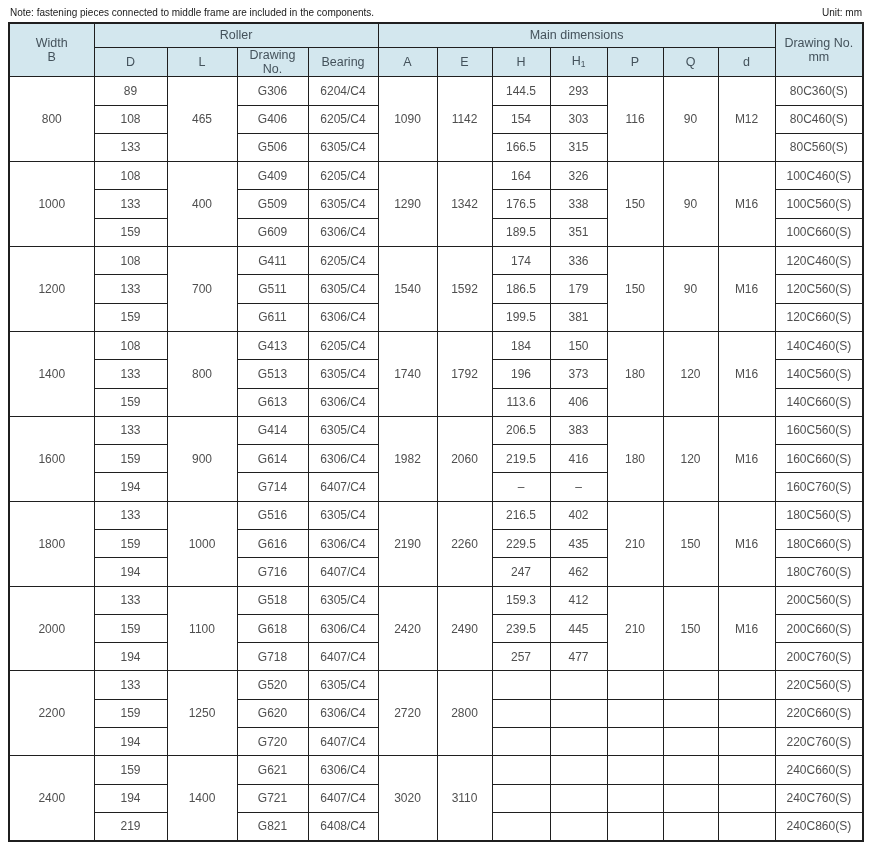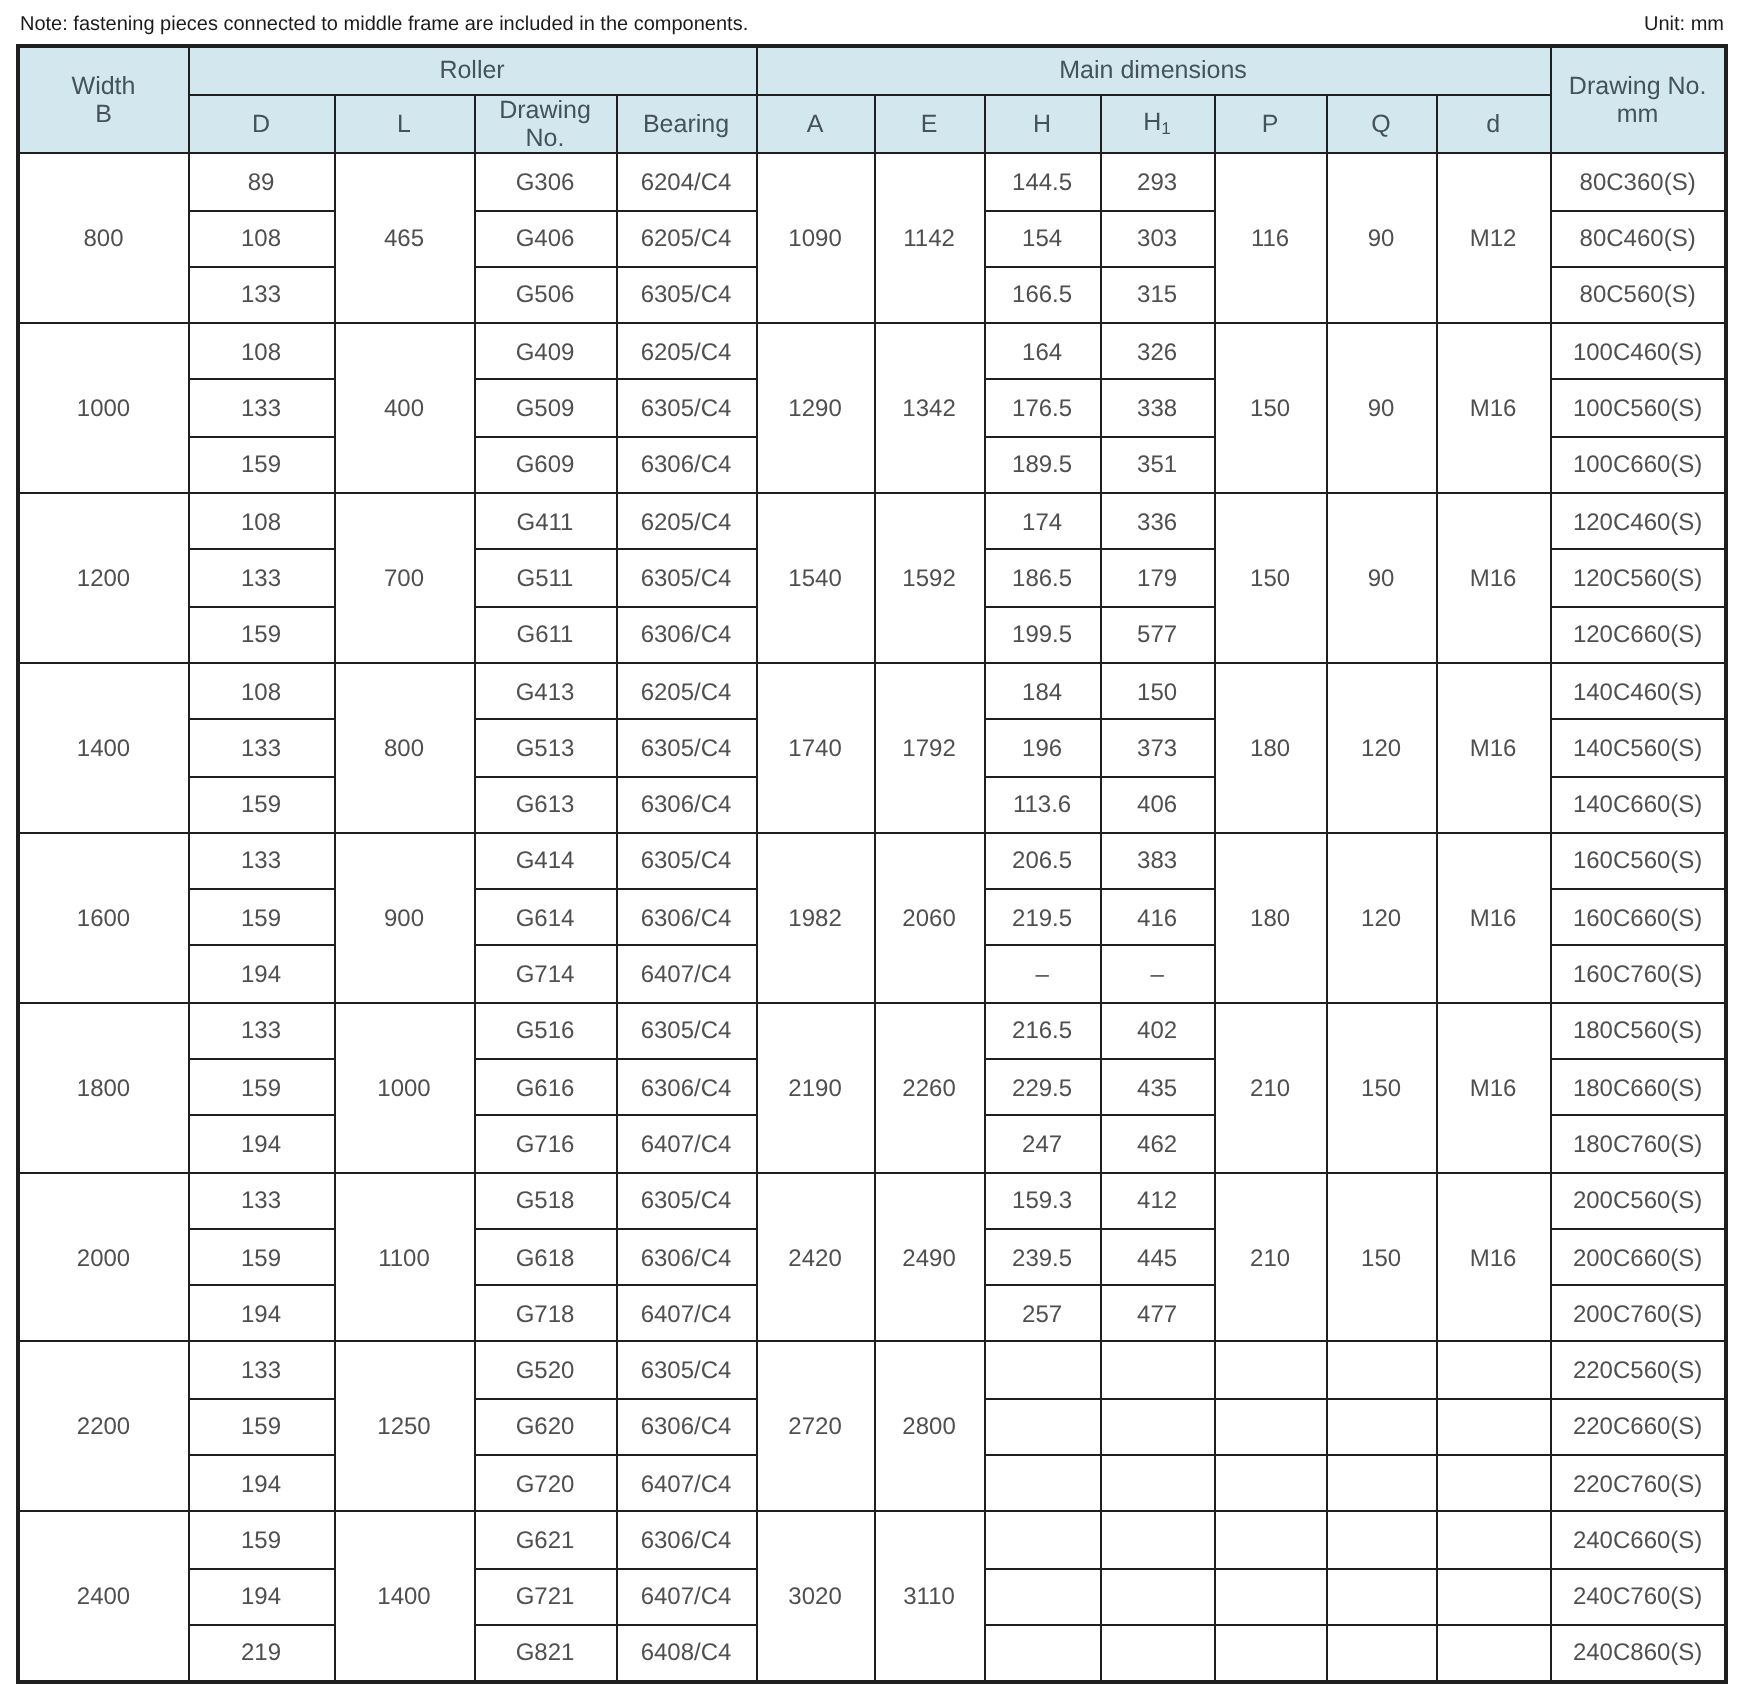--- a/index.html
+++ b/index.html
@@ -192,21 +192,21 @@
           <td>6305/C4</td>
           <td>186.5</td>
           <td>179</td>
           <td>120C560(S)</td>
         </tr>
         <tr>
           <td>159</td>
           <td>G611</td>
           <td>6306/C4</td>
           <td>199.5</td>
-          <td>577</td>
+          <td>381</td>
           <td>120C660(S)</td>
         </tr>
         <tr>
           <td rowspan="3">1400</td>
           <td>108</td>
           <td rowspan="3">800</td>
           <td>G413</td>
           <td>6205/C4</td>
           <td rowspan="3">1740</td>
           <td rowspan="3">1792</td>

